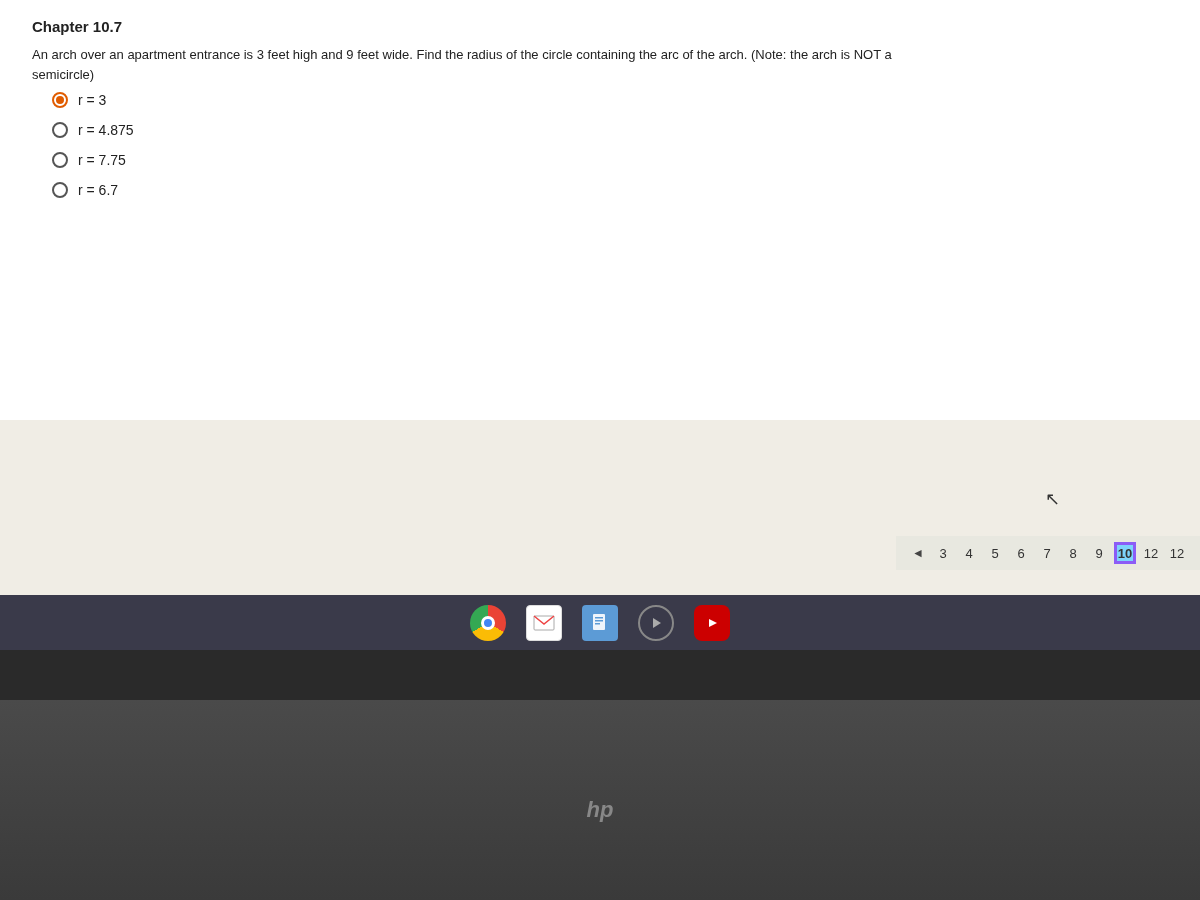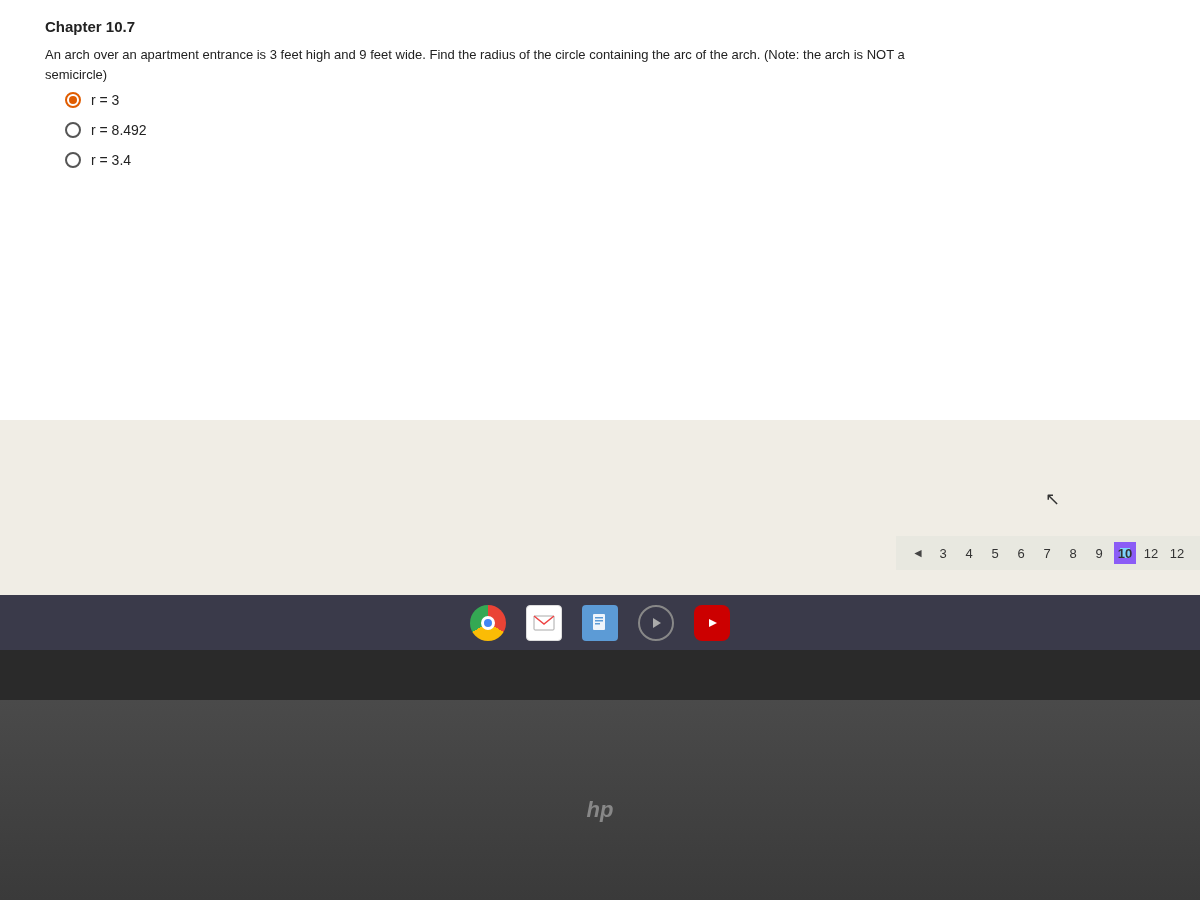--- a/index.html
+++ b/index.html
@@ -107,21 +107,21 @@
       display: flex;
       align-items: center;
       justify-content: center;
       font-size: 13px;
       color: #333;
       cursor: pointer;
     }
 
     .page-num.active {
       background: #7dd3fc;
-      border: 6px solid #8b5cf6;
+      border: 3px solid #8b5cf6;
       font-weight: bold;
     }
 
     
     .taskbar {
       position: absolute;
       bottom: 0;
       left: 0;
       width: 1200px;
       height: 55px;
@@ -155,21 +155,21 @@
 
     .browser-content {
       background: #f0ede5;
       flex: 1;
       padding: 0;
       position: relative;
     }
 
     .white-panel {
       background: #ffffff;
-      padding: 18px 45px;
+      padding: 18px 32px;
       min-height: 420px;
     }
 
     .cursor-indicator {
       position: absolute;
       right: 140px;
       bottom: 140px;
       font-size: 18px;
       color: #333;
     }
@@ -192,27 +192,31 @@
 
         <div class="choice">
           <div class="radio-outer selected">
             <div class="radio-inner"></div>
           </div>
           <span>r = 3</span>
         </div>
 
         <div class="choice">
           <div class="radio-outer"></div>
-          <span>r = 8.492</span>
-        </div>
-
+          <span>r = 4.875</span>
+        </div>
 
         <div class="choice">
           <div class="radio-outer"></div>
-          <span>r = 3.4</span>
+          <span>r = 7.75</span>
+        </div>
+
+        <div class="choice">
+          <div class="radio-outer"></div>
+          <span>r = 6.7</span>
         </div>
 
       </div>
 
     </div>
 
     <div class="pagination-bar">
       <div class="page-arrow">◄</div>
       <div class="page-num">3</div>
       <div class="page-num">4</div>

